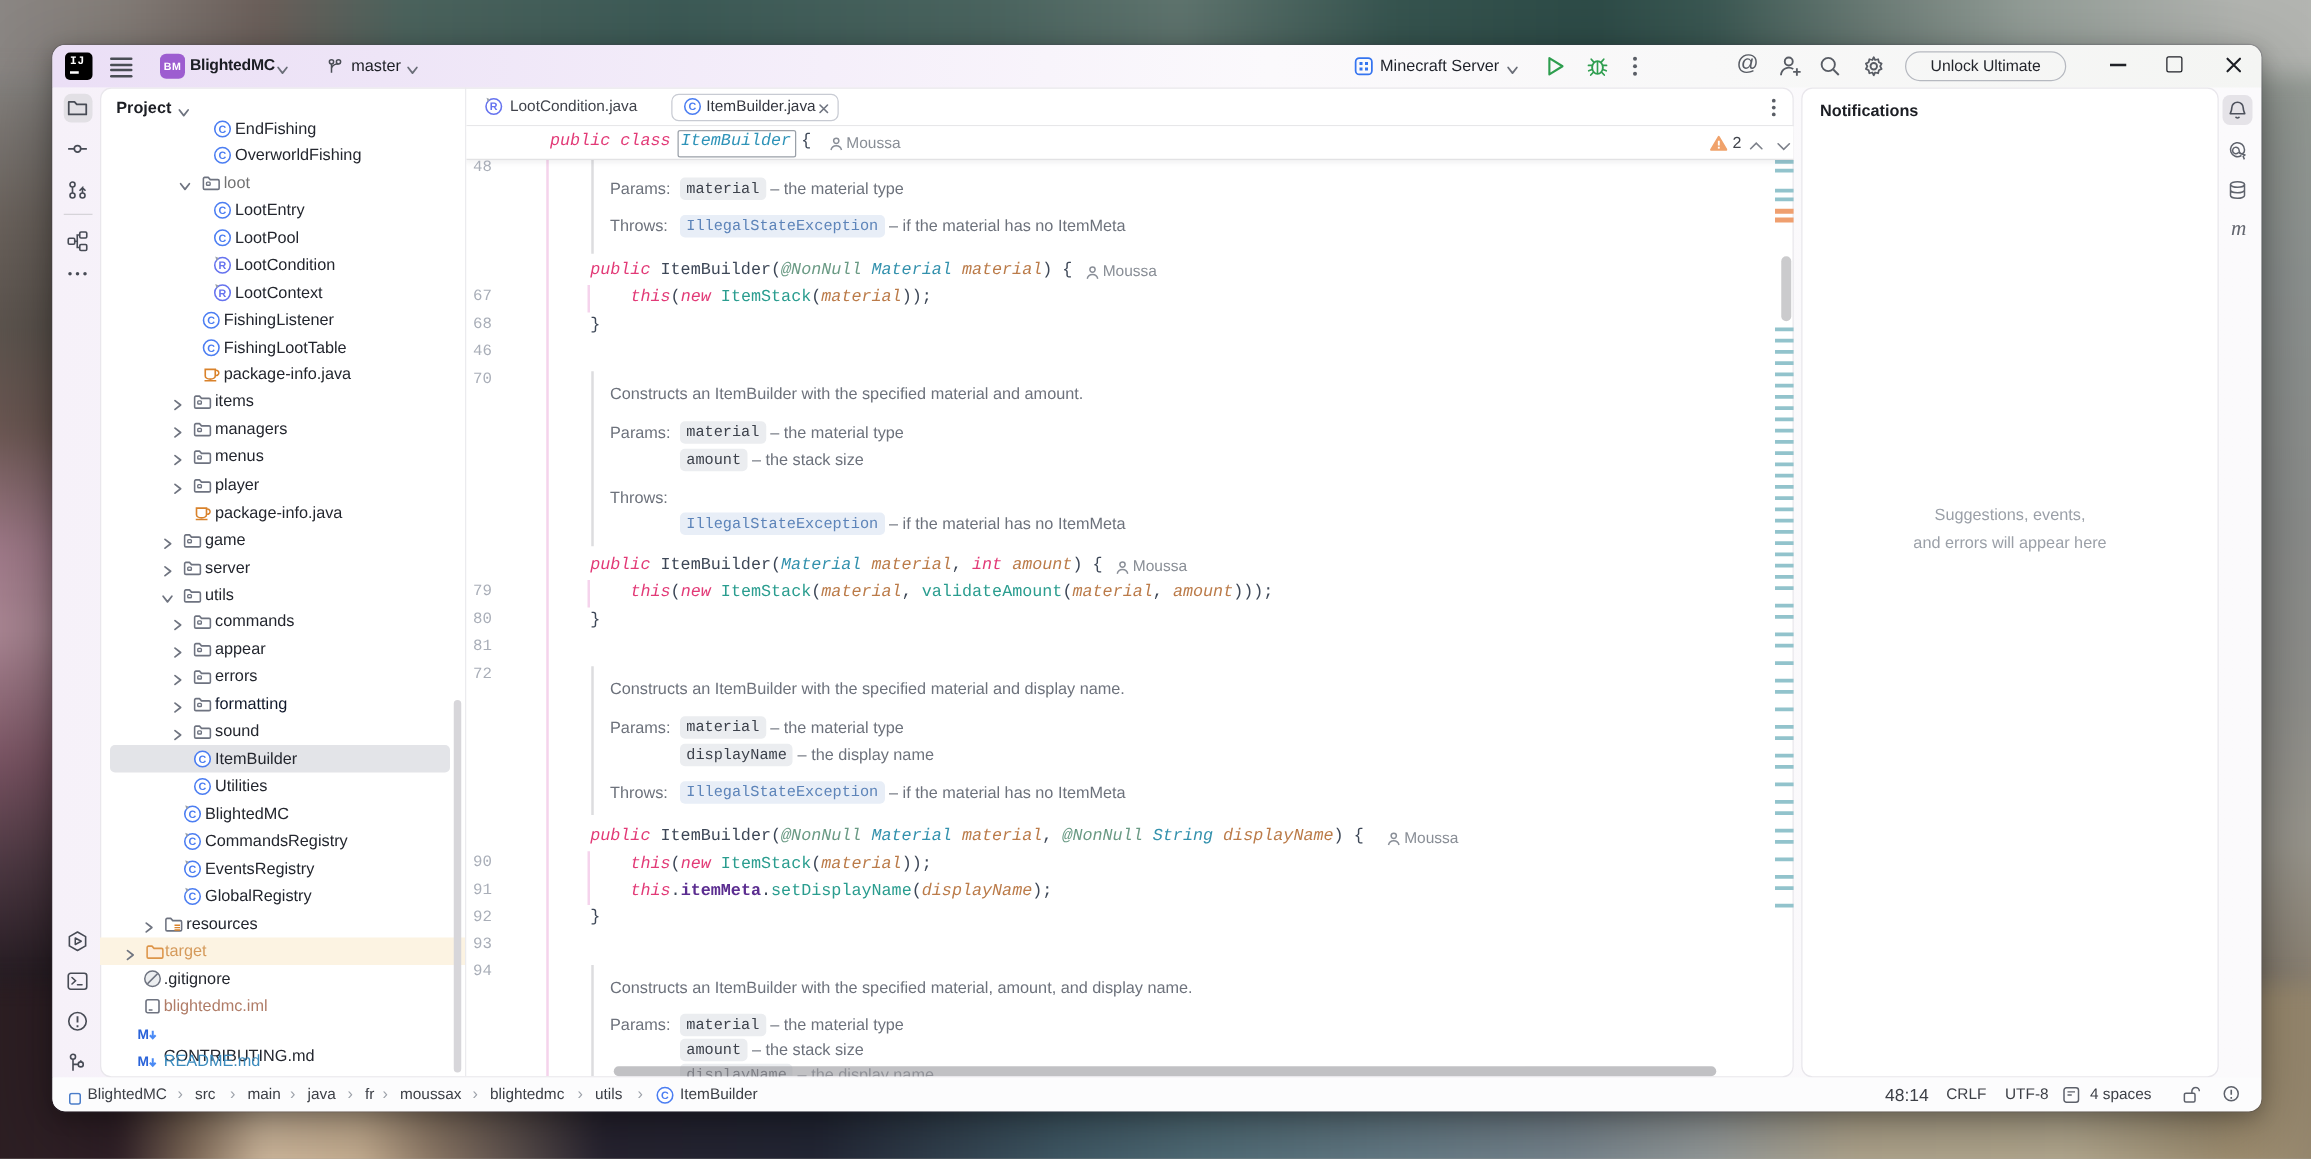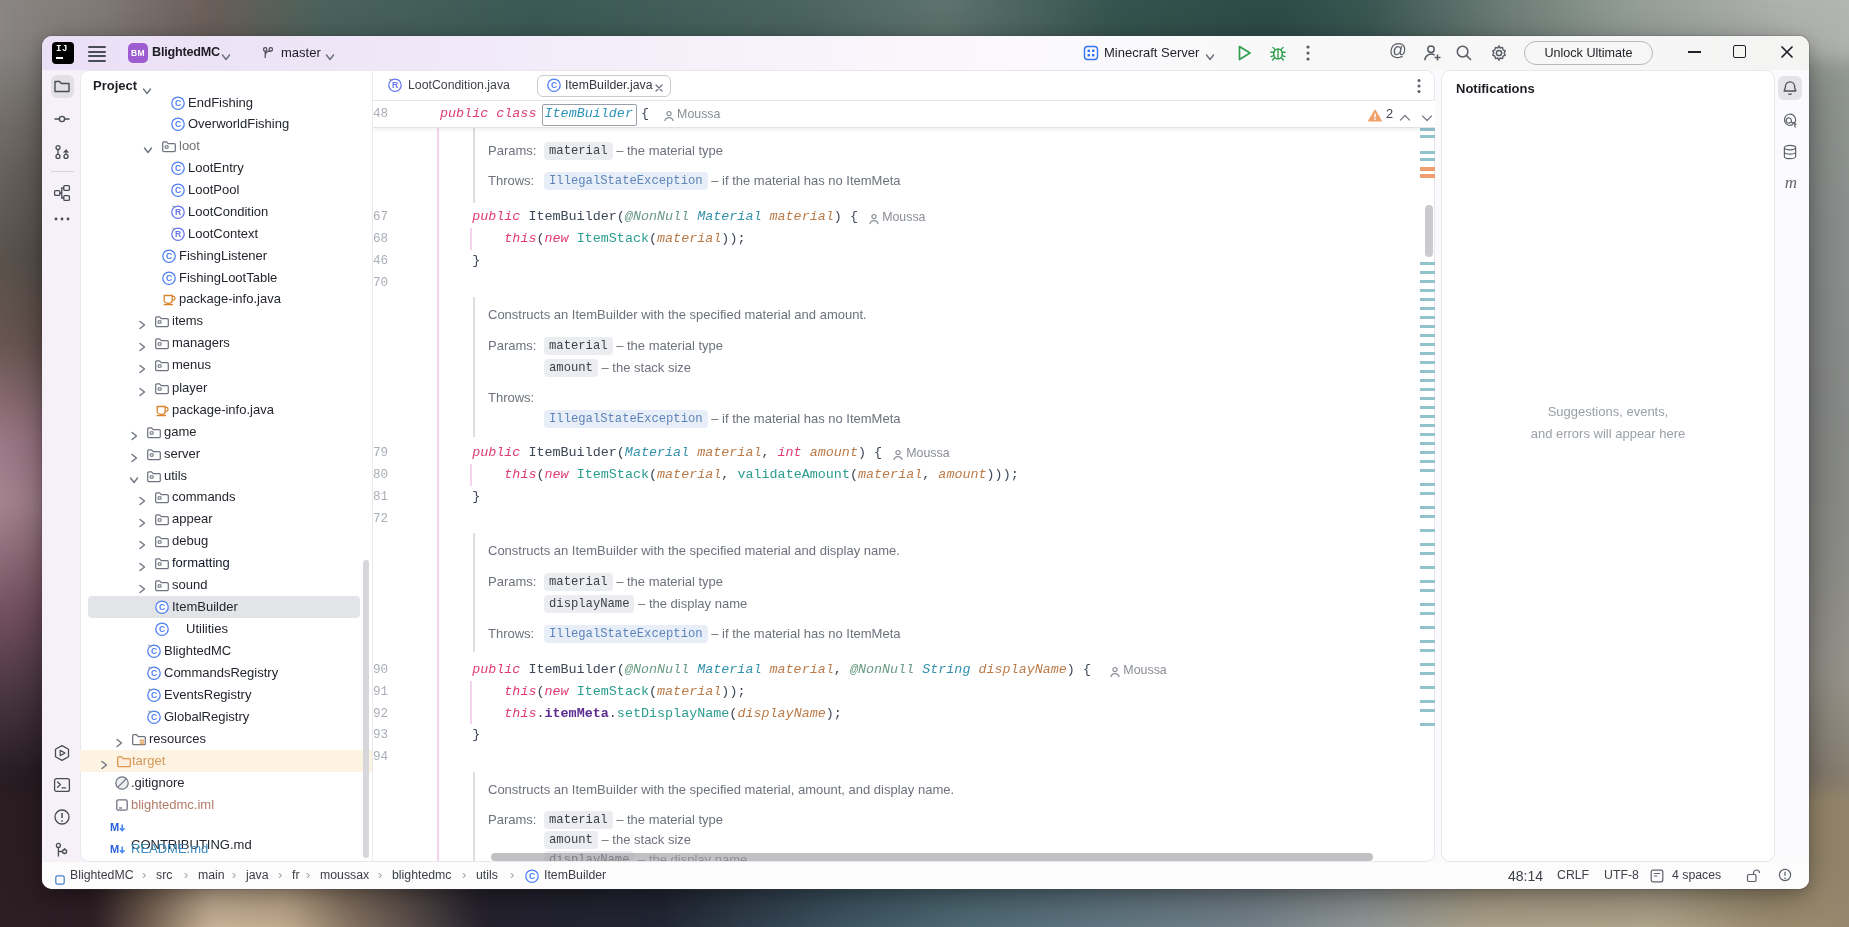--- a/index.html
+++ b/index.html
@@ -20,21 +20,21 @@
 #statusbar{left:0;top:826px;width:1767px;height:27px;border-radius:0 0 10px 10px;background:#fcfcfd;}
 .island{background:#ffffff;border:1px solid #e9e7ec;border-radius:9px;box-sizing:border-box;}
 #island1{left:38px;top:34px;width:1355px;height:792px;}
 #island2{left:1399px;top:34px;width:334px;height:792px;}
 #proj{left:38px;top:34px;width:292px;height:792px;overflow:hidden;}
 #editor{left:330px;top:34px;width:1062px;height:791px;overflow:hidden;border-left:1px solid #ebebee;}
 .trow{position:absolute;height:22px;line-height:22px;font-size:13px;color:#23262e;white-space:pre;}
 .ticon{position:absolute;width:16px;height:16px;}
 .chev{position:absolute;width:10px;height:10px;}
 .cl{position:absolute;height:22px;line-height:22px;font-family:"Liberation Mono",monospace;font-size:13.4px;color:#454a54;white-space:pre;}
-.ln{position:absolute;width:26px;text-align:left;height:22px;line-height:22px;font-family:"Liberation Mono",monospace;font-size:12.6px;color:#a9aeb8;}
+.ln{position:absolute;width:26px;text-align:center;height:22px;line-height:22px;font-family:"Liberation Mono",monospace;font-size:12.6px;color:#a9aeb8;margin-top:20px;}
 .k{color:#e23a77;font-style:italic;}
 .t{color:#3391ad;font-style:italic;}
 .an{color:#6a9a84;font-style:italic;}
 .pm{color:#bb7b49;font-style:italic;}
 .mc{color:#2a9d8f;}
 .fld{color:#5b2d90;font-weight:bold;}
 .dc{color:#3d4757;}
 .doc{position:absolute;height:22px;line-height:22px;font-size:13px;color:#6d727c;white-space:pre;}
 .chip{display:inline-block;font-family:"Liberation Mono",monospace;font-size:12.2px;height:18px;line-height:18px;border-radius:4px;padding:0 5px;background:#ebedf0;color:#3c414b;vertical-align:1px;}
 .chipb{background:#e8eef7;color:#5d84b9;}
@@ -306,21 +306,21 @@
           <rect x="4.2" y="7.7" width="2.9" height="2.5" rx="0.7" fill="none" stroke="#6e7380" stroke-width="1.1"></rect>
         </svg></div>
       <div class="trow" style="left:92px;top:438px;color:#23262e;">appear</div>
       <div class="chev" style="left:57px;top:466px;"><svg width="10" height="10" viewBox="0 0 10 10">
           <path d="M3 1.5 L7.5 5 L3 8.5" fill="none" stroke="#6f7480" stroke-width="1.4" stroke-linecap="round" stroke-linejoin="round"></path>
         </svg></div>
       <div class="ticon" style="left:74px;top:463px;"><svg width="16" height="16" viewBox="0 0 16 16">
           <path d="M1.7 5.3 V4.9 a1 1 0 0 1 1-1 h2.9 l1.6 1.8 h6.1 a1 1 0 0 1 1 1 v5.8 a1 1 0 0 1 -1 1 H2.7 a1 1 0 0 1 -1-1 z" fill="none" stroke="#6e7380" stroke-width="1.25" stroke-linejoin="round"></path>
           <rect x="4.2" y="7.7" width="2.9" height="2.5" rx="0.7" fill="none" stroke="#6e7380" stroke-width="1.1"></rect>
         </svg></div>
-      <div class="trow" style="left:92px;top:460px;color:#23262e;">debug</div>
+      <div class="trow" style="left:92px;top:460px;color:#23262e;">errors</div>
       <div class="chev" style="left:57px;top:488px;"><svg width="10" height="10" viewBox="0 0 10 10">
           <path d="M3 1.5 L7.5 5 L3 8.5" fill="none" stroke="#6f7480" stroke-width="1.4" stroke-linecap="round" stroke-linejoin="round"></path>
         </svg></div>
       <div class="ticon" style="left:74px;top:485px;"><svg width="16" height="16" viewBox="0 0 16 16">
           <path d="M1.7 5.3 V4.9 a1 1 0 0 1 1-1 h2.9 l1.6 1.8 h6.1 a1 1 0 0 1 1 1 v5.8 a1 1 0 0 1 -1 1 H2.7 a1 1 0 0 1 -1-1 z" fill="none" stroke="#6e7380" stroke-width="1.25" stroke-linejoin="round"></path>
           <rect x="4.2" y="7.7" width="2.9" height="2.5" rx="0.7" fill="none" stroke="#6e7380" stroke-width="1.1"></rect>
         </svg></div>
       <div class="trow" style="left:92px;top:482px;color:#0f172a;">formatting</div>
       <div class="chev" style="left:57px;top:510px;"><svg width="10" height="10" viewBox="0 0 10 10">
           <path d="M3 1.5 L7.5 5 L3 8.5" fill="none" stroke="#6f7480" stroke-width="1.4" stroke-linecap="round" stroke-linejoin="round"></path>
@@ -333,21 +333,21 @@
       <div class="abs" style="left:8px;top:526px;width:272px;height:22px;background:#e3e4e8;border-radius:4px;"></div>
       <div class="ticon" style="left:74px;top:529px;"><svg width="16" height="16" viewBox="0 0 16 16">
           <circle cx="8" cy="8.2" r="6.2" fill="#fff" stroke="#4c7ef2" stroke-width="1.25"></circle>
           <text x="8" y="11.4" font-family="Liberation Sans" font-size="8.6" font-weight="bold" fill="#4c7ef2" text-anchor="middle">C</text>
         </svg></div>
       <div class="trow" style="left:92px;top:526px;color:#23262e;">ItemBuilder</div>
       <div class="ticon" style="left:74px;top:551px;"><svg width="16" height="16" viewBox="0 0 16 16">
           <circle cx="8" cy="8.2" r="6.2" fill="#fff" stroke="#4c7ef2" stroke-width="1.25"></circle>
           <text x="8" y="11.4" font-family="Liberation Sans" font-size="8.6" font-weight="bold" fill="#4c7ef2" text-anchor="middle">C</text>
         </svg></div>
-      <div class="trow" style="left:106px;top:548px;color:#23262e;">Utilities</div>
+      <div class="trow" style="left:92px;top:548px;color:#23262e;">Utilities</div>
       <div class="ticon" style="left:66px;top:573px;"><svg width="16" height="16" viewBox="0 0 16 16">
           <circle cx="8" cy="8.2" r="6.2" fill="#fff" stroke="#4c7ef2" stroke-width="1.25"></circle>
           <text x="8" y="11.4" font-family="Liberation Sans" font-size="8.6" font-weight="bold" fill="#4c7ef2" text-anchor="middle">C</text>
           <path d="M2.2 1.2 l2.8 1.2 -1.8 2.2 z" fill="#9aa0aa"></path>
         </svg></div>
       <div class="trow" style="left:84px;top:570px;color:#23262e;">BlightedMC</div>
       <div class="ticon" style="left:66px;top:595px;"><svg width="16" height="16" viewBox="0 0 16 16">
           <circle cx="8" cy="8.2" r="6.2" fill="#fff" stroke="#4c7ef2" stroke-width="1.25"></circle>
           <text x="8" y="11.4" font-family="Liberation Sans" font-size="8.6" font-weight="bold" fill="#4c7ef2" text-anchor="middle">C</text>
           <path d="M2.2 1.2 l2.8 1.2 -1.8 2.2 z" fill="#9aa0aa"></path>

